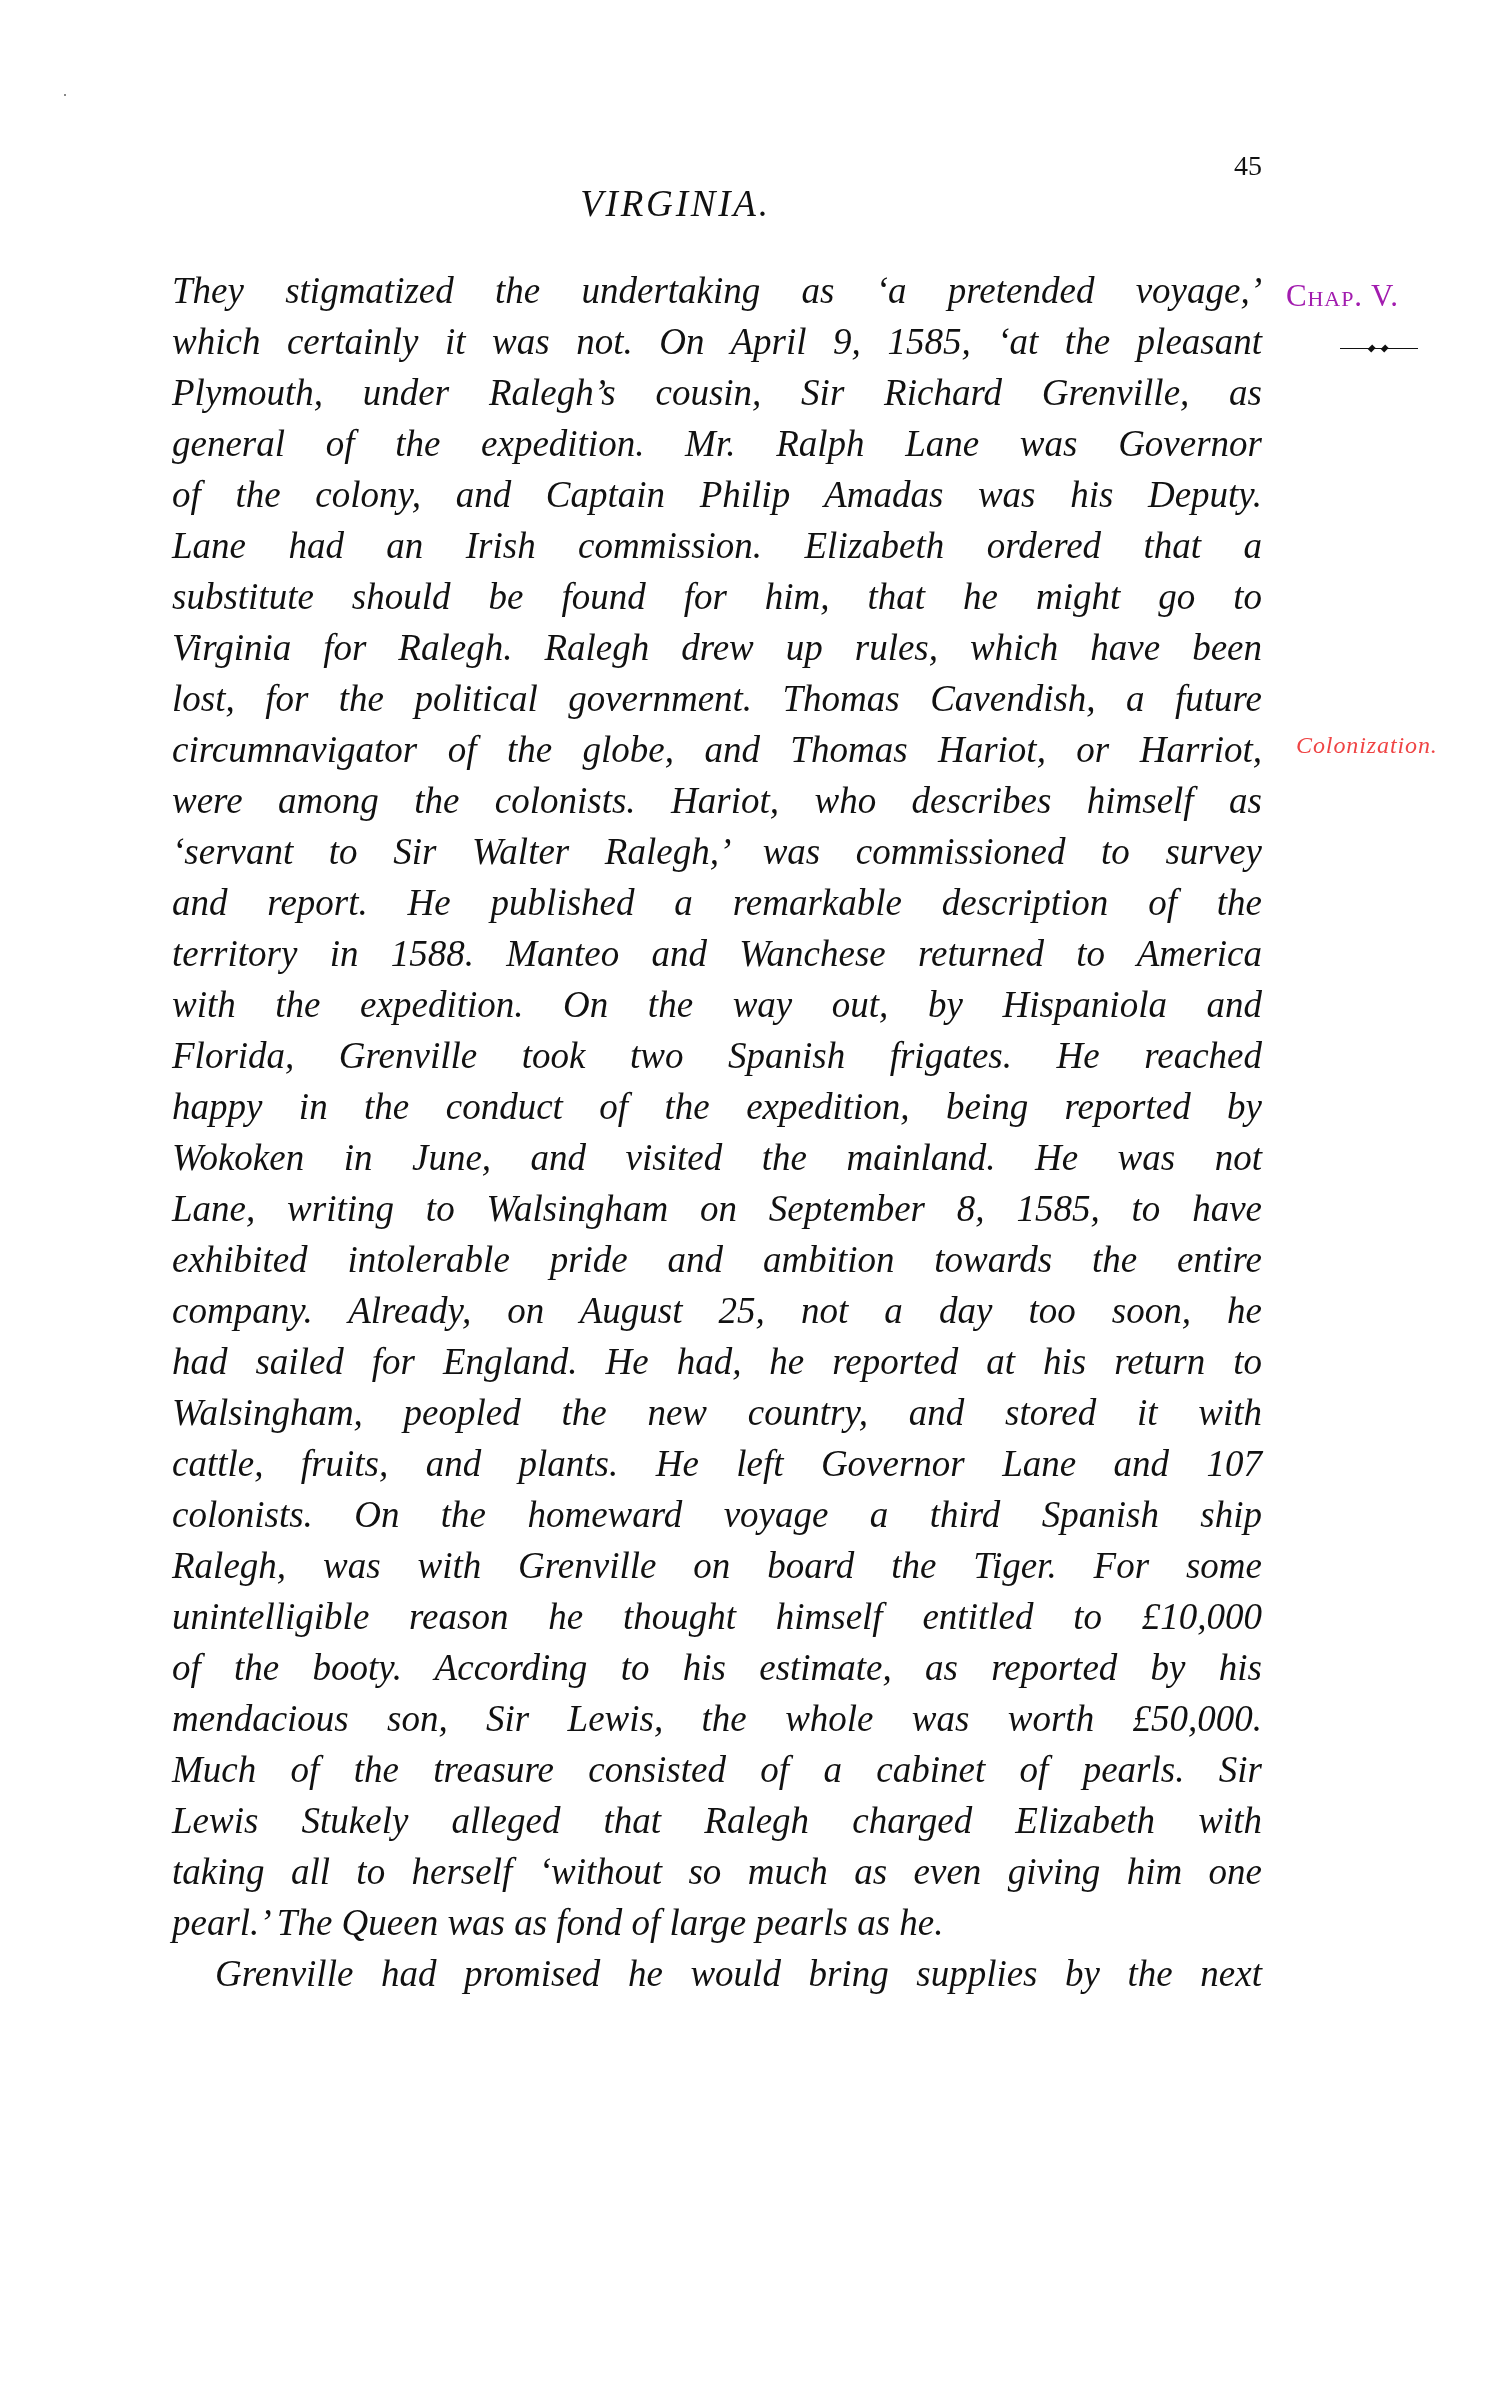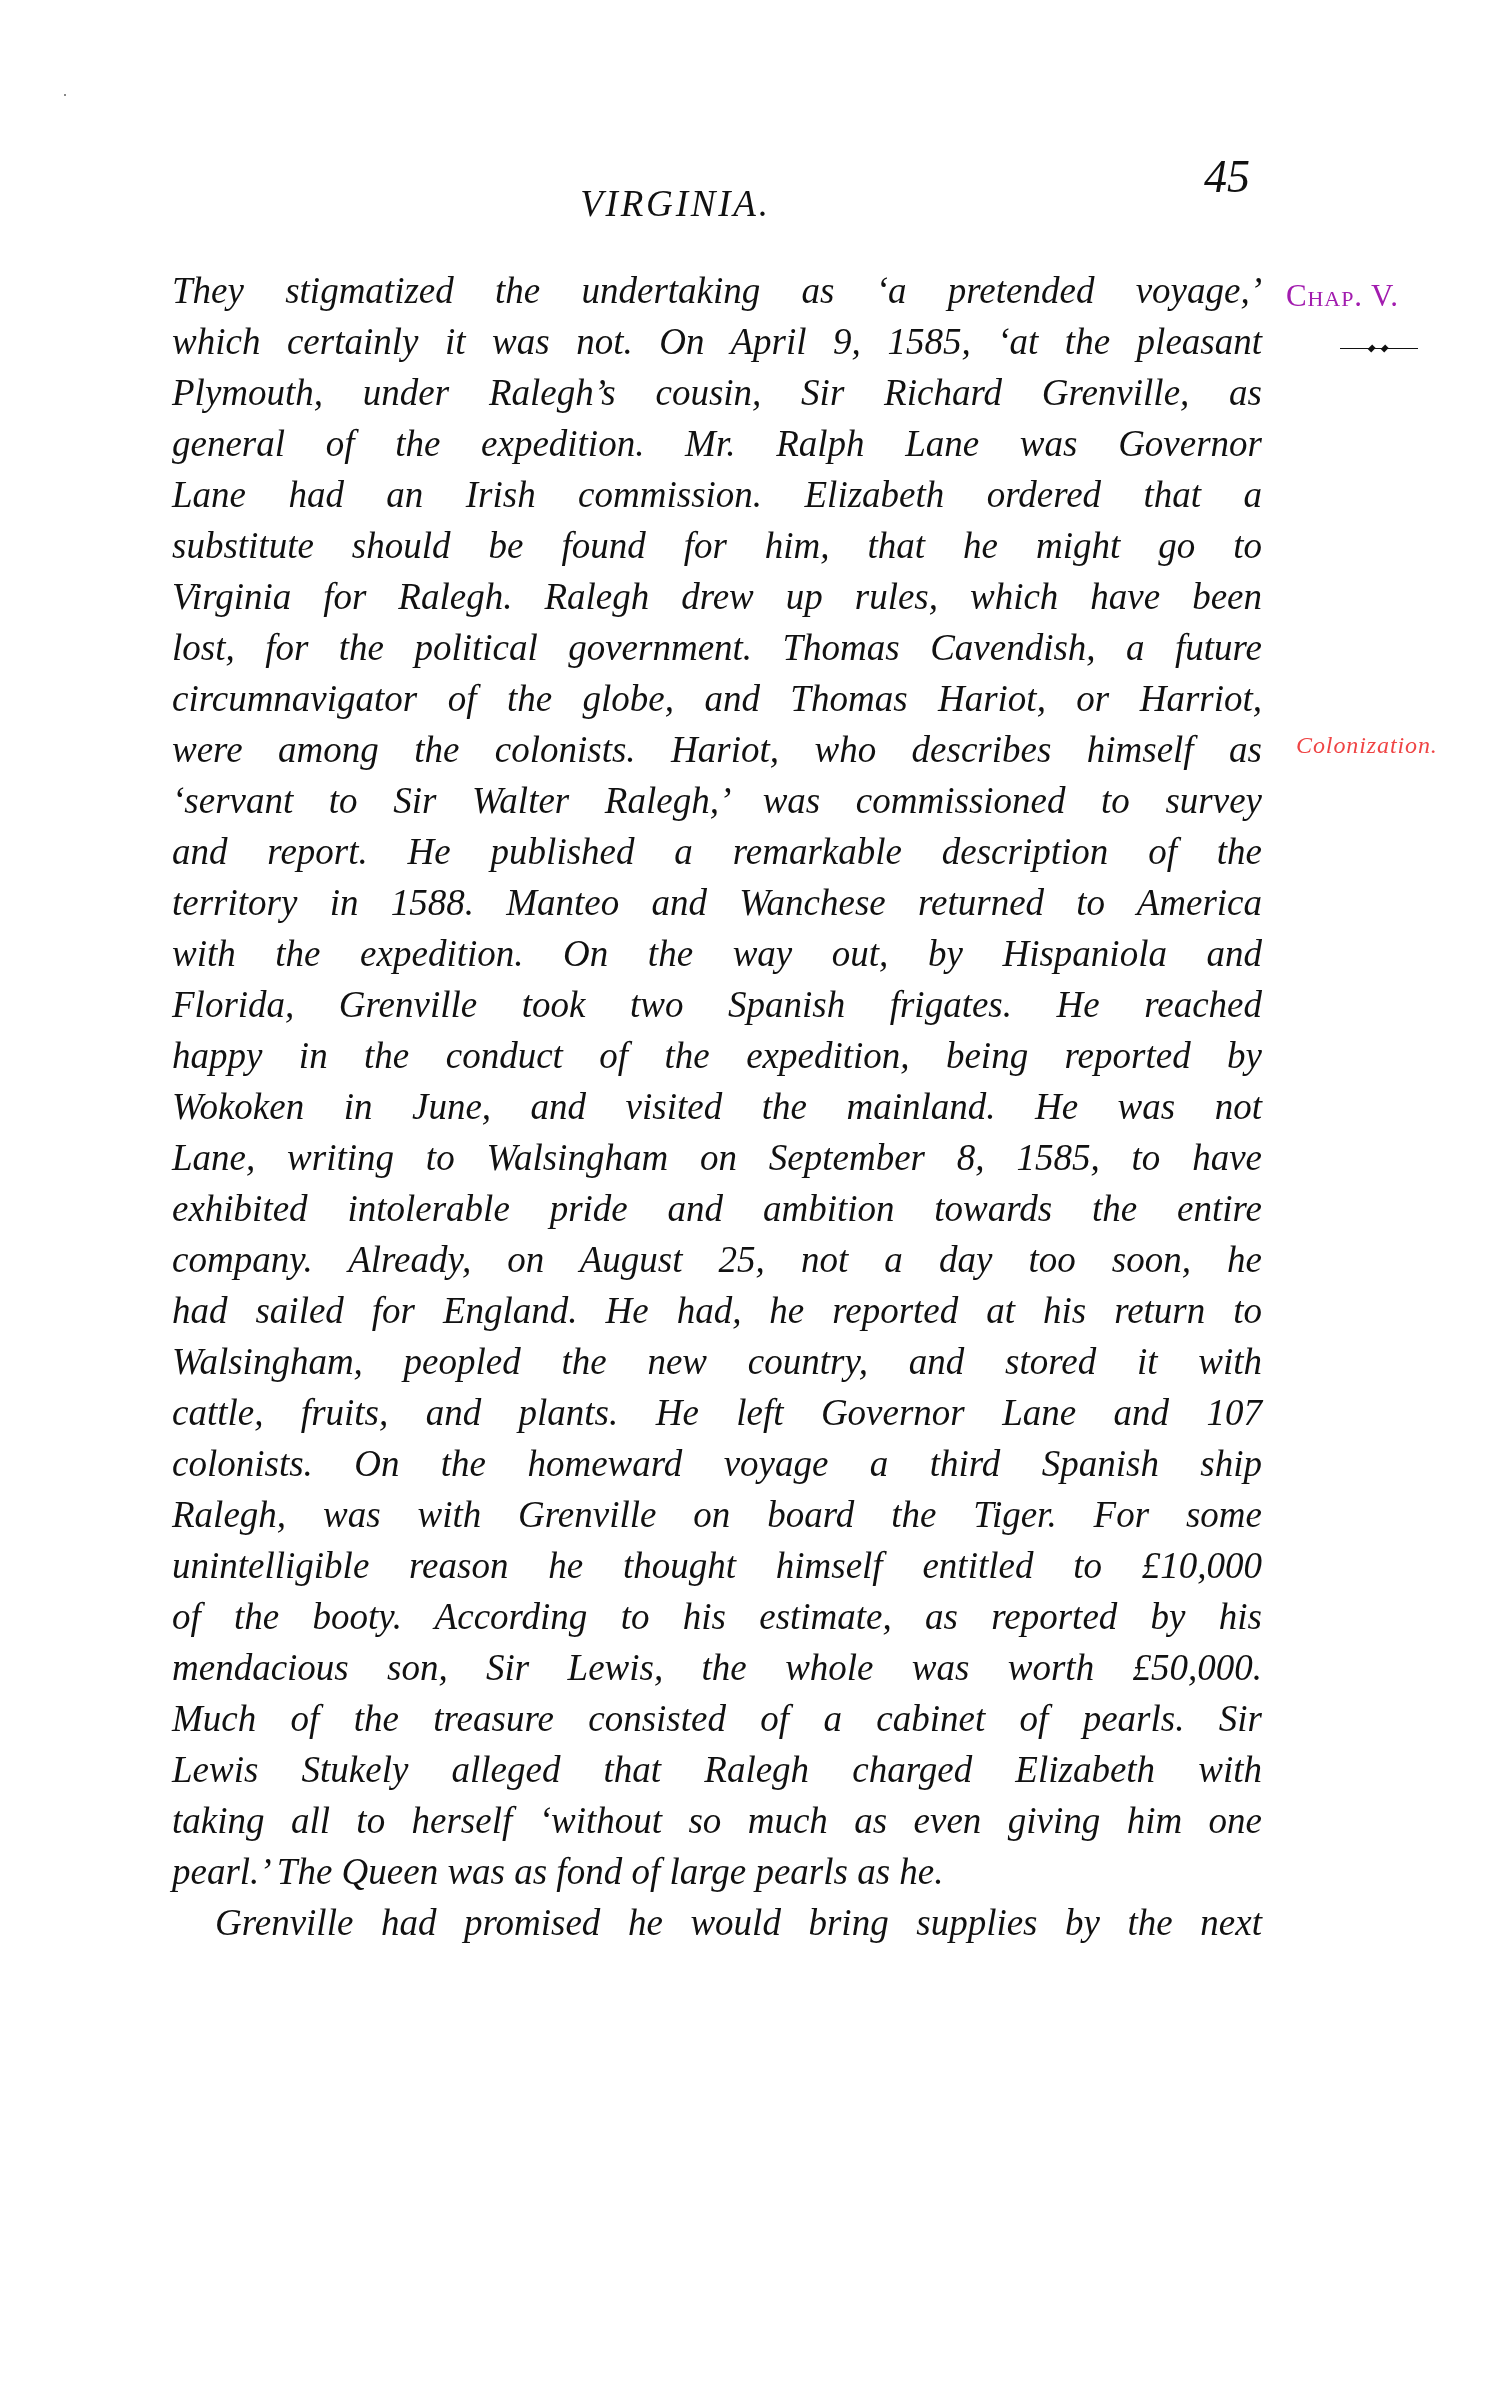--- a/index.html
+++ b/index.html
@@ -37,24 +37,23 @@
     text-align: center;
     font-style: italic;
     font-size: 37px;
     letter-spacing: 2.8px;
     padding-right: 83px;
     box-sizing: border-box;
     margin-top: 28px;
   }
   .page-number {
     position: absolute;
-    right: 12px;
+    right: 0;
     top: 1.9px;
-    font-size: 46px;
-    font-style: italic;
+    font-size: 28px;
   }
   .body-text {
     position: absolute;
     left: 172px;
     top: 265px;
     width: 1090px;
     font-size: 37px;
     line-height: 51px;
     font-style: italic;
   }
@@ -141,20 +140,21 @@
     <div class="dot" style="left:28px;"></div>
     <div class="dot" style="left:41px;"></div>
   </div>
   <div class="margin-note colonization-note">Colonization.</div>
 
   <div class="body-text">
     <span class="line">They stigmatized the undertaking as ‘a pretended voyage,’</span>
     <span class="line">which certainly it was not.  On April 9, 1585, ‘at the pleasant</span>
     <span class="line">Plymouth, under Ralegh’s cousin, Sir Richard Grenville, as</span>
     <span class="line">general of the expedition.  Mr. Ralph Lane was Governor</span>
+    <span class="line">of the colony, and Captain Philip Amadas was his Deputy.</span>
     <span class="line">Lane had an Irish commission.  Elizabeth ordered that a</span>
     <span class="line">substitute should be found for him, that he might go to</span>
     <span class="line">Virginia for Ralegh.  Ralegh drew up rules, which have been</span>
     <span class="line">lost, for the political government.  Thomas Cavendish, a future</span>
     <span class="line">circumnavigator of the globe, and Thomas Hariot, or Harriot,</span>
     <span class="line">were among the colonists.  Hariot, who describes himself as</span>
     <span class="line">‘servant to Sir Walter Ralegh,’ was commissioned to survey</span>
     <span class="line">and report.  He published a remarkable description of the</span>
     <span class="line">territory in 1588.  Manteo and Wanchese returned to America</span>
     <span class="line">with the expedition.  On the way out, by Hispaniola and</span>

